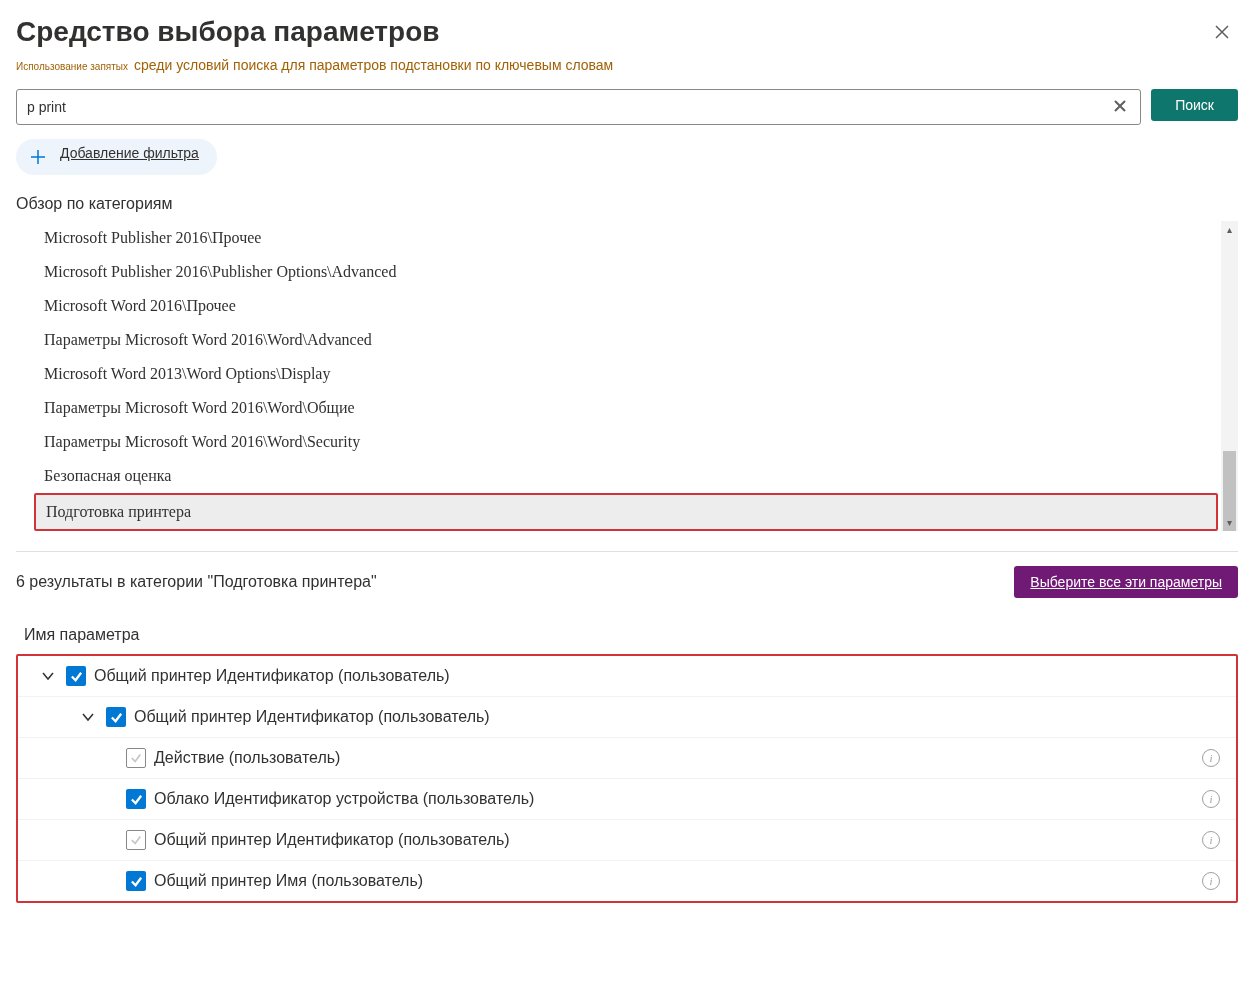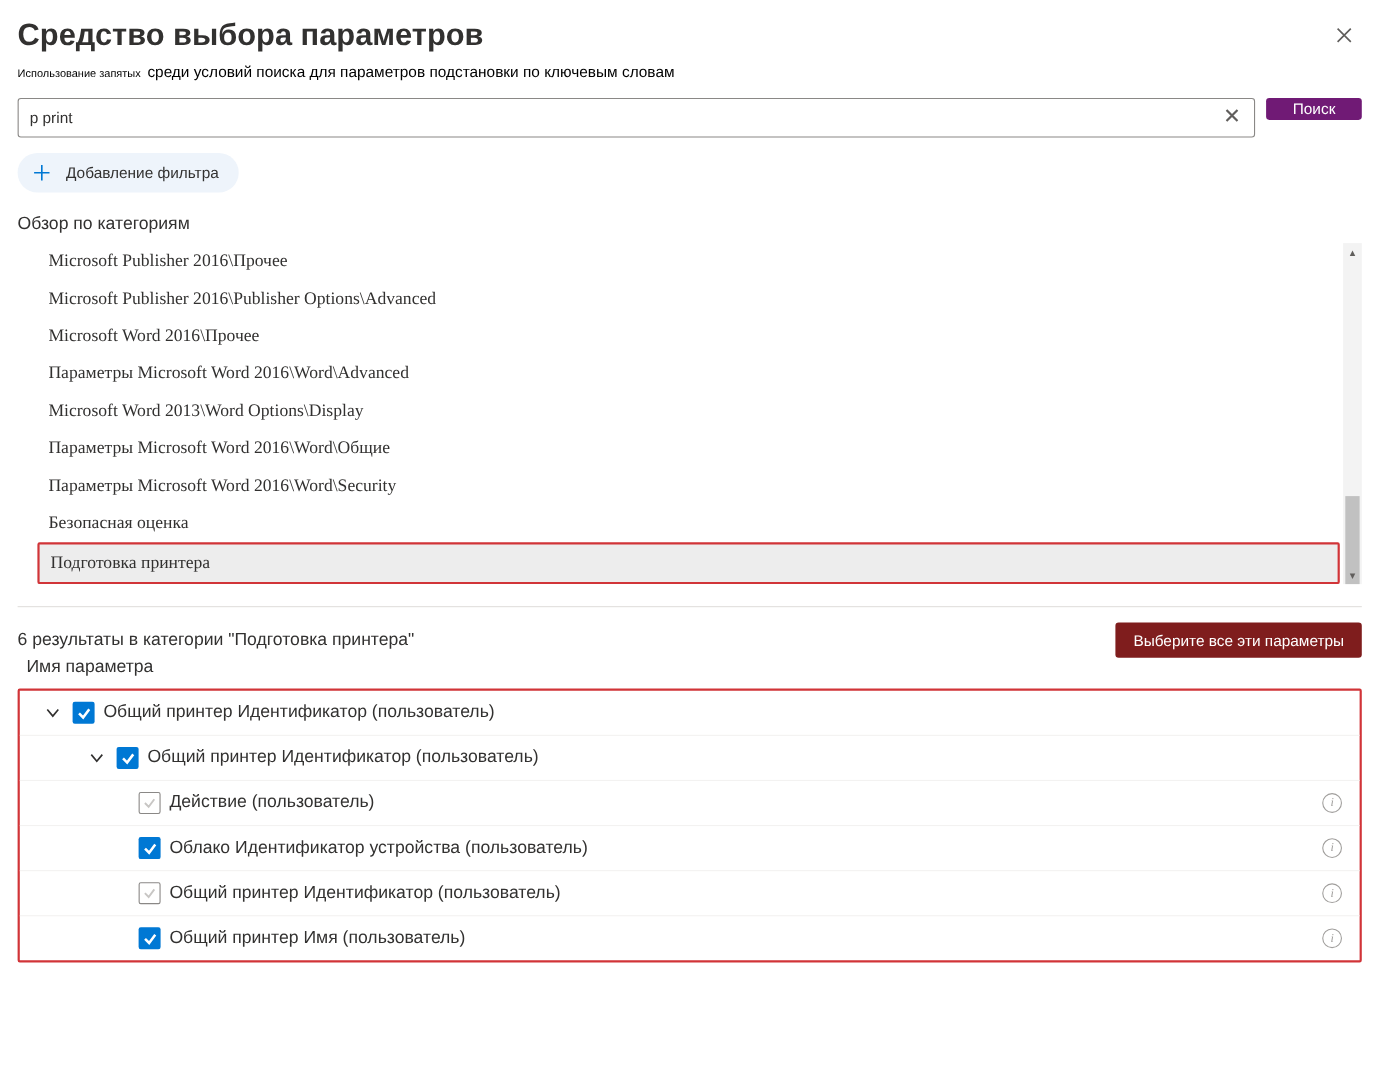--- a/index.html
+++ b/index.html
@@ -7,45 +7,45 @@
       font-family: "Segoe UI", -apple-system, BlinkMacSystemFont, sans-serif;
       background: #fff;
       color: #323130;
       width: 1254px;
       padding: 16px;
     }
     .header-row { display: flex; justify-content: space-between; align-items: flex-start; }
     .title { font-size: 28px; font-weight: 600; color: #323130; }
     .close-btn { cursor: pointer; padding: 8px; color: #605e5c; font-size: 18px; line-height: 1; }
     .close-btn svg { width: 16px; height: 16px; stroke: #605e5c; stroke-width: 1.5; fill: none; }
-    .subtitle { font-size: 14px; color: #000000; margin-top: 6px; display: flex; align-items: baseline; gap: 6px; }
+    .subtitle { font-size: 14px; color: #a16207; margin-top: 6px; display: flex; align-items: baseline; gap: 6px; }
     .subtitle .prefix { font-size: 10px; }
     .search-row { display: flex; gap: 10px; margin-top: 16px; align-items: stretch; }
     .search-box { flex: 1; position: relative; border: 1px solid #8a8886; border-radius: 3px; display: flex; align-items: center; padding: 16px 10px; height: 36px; }
     .search-box input { border: none; outline: none; flex: 1; font-size: 14px; font-family: inherit; color: #323130; }
     .clear-btn { cursor: pointer; color: #605e5c; padding: 4px; }
     .clear-btn svg { width: 12px; height: 12px; stroke: #605e5c; stroke-width: 2; fill: none; }
-    .search-btn { background: #701a75; color: #fff; border: none; border-radius: 3px; padding: 0 24px; font-size: 14px; cursor: pointer; height: 20px; }
-    .add-filter { display: inline-flex; align-items: center; gap: 10px; background: #eef4fb; border-radius: 18px; padding: 6px 18px 6px 10px; margin-top: 14px; cursor: pointer; }
+    .search-btn { background: #0f766e; color: #fff; border: none; border-radius: 3px; padding: 0 24px; font-size: 14px; cursor: pointer; height: 32px; }
+    .add-filter { display: inline-flex; gap: 10px; background: #eef4fb; border-radius: 18px; padding: 6px 18px 6px 10px; margin-top: 14px; cursor: pointer; text-decoration: underline; }
     .add-filter .plus-circle { width: 24px; height: 24px; display: flex; align-items: center; justify-content: center; color: #0078d4; }
     .add-filter .plus-circle svg { stroke: #0078d4; stroke-width: 1.5; fill: none; }
     .add-filter span.lbl { color: #323130; font-size: 14px; }
     .section-label { font-size: 16px; color: #323130; margin-top: 20px; }
     .category-wrap { position: relative; margin-top: 8px; }
     .category-list { padding-left: 18px; padding-right: 20px; font-family: Liberation Serif, serif; }
     .category-list .item { padding: 8px 10px; font-size: 16px; color: #323130; cursor: pointer; }
     .category-list .item.selected { background: #ededed; border: 2px solid #d13438; border-radius: 2px; }
     .scrollbar { position: absolute; right: 0; top: 0; bottom: 0; width: 17px; background: #f3f3f3; }
     .scroll-arrow { height: 17px; display:flex; align-items:center; justify-content:center; color:#605e5c; font-size:10px; cursor:pointer; }
     .scroll-thumb { position: absolute; right: 2px; width: 13px; background: #c1c1c1; border-radius: 0; }
     .divider { border: none; border-top: 1px solid #e1dfdd; margin: 20px 0 14px; }
     .results-row { display: flex; justify-content: space-between; align-items: center; }
     .results-text { font-size: 16px; color: #323130; }
-    .select-all-btn { background: #7f1d1d; color: #fff; border: none; border-radius: 3px; padding: 8px 16px; font-size: 14px; cursor: pointer; }
-    .column-header { font-size: 16px; color: #323130; margin-top: 0; padding-left: 8px; }
+    .select-all-btn { background: #701a75; color: #fff; border: none; border-radius: 3px; padding: 8px 16px; font-size: 14px; cursor: pointer; text-decoration: underline; }
+    .column-header { font-size: 16px; color: #323130; margin-top: 28px; padding-left: 8px; }
     .tree { border: 2px solid #d13438; border-radius: 2px; margin-top: 10px; }
     .tree-row { display: flex; align-items: center; padding: 10px 12px; border-bottom: 1px solid #f3f2f1; gap: 8px; }
     .tree-row:last-child { border-bottom: none; }
     .tree-row .spacer { display:inline-block; }
     .chevron { width: 20px; height: 20px; display:flex; align-items:center; justify-content:center; cursor:pointer; color:#323130; }
     .chevron svg { width: 14px; height: 14px; stroke:#323130; stroke-width:1.5; fill:none; }
     .checkbox { width: 20px; height: 20px; border-radius: 2px; display:flex; align-items:center; justify-content:center; cursor:pointer; flex-shrink:0; }
     .checkbox.checked { background:#0078d4; }
     .checkbox.checked svg { stroke:#fff; stroke-width:2.5; fill:none; width:13px; height:13px; }
     .checkbox.unchecked { border:1px solid #8a8886; background:#fff; }

